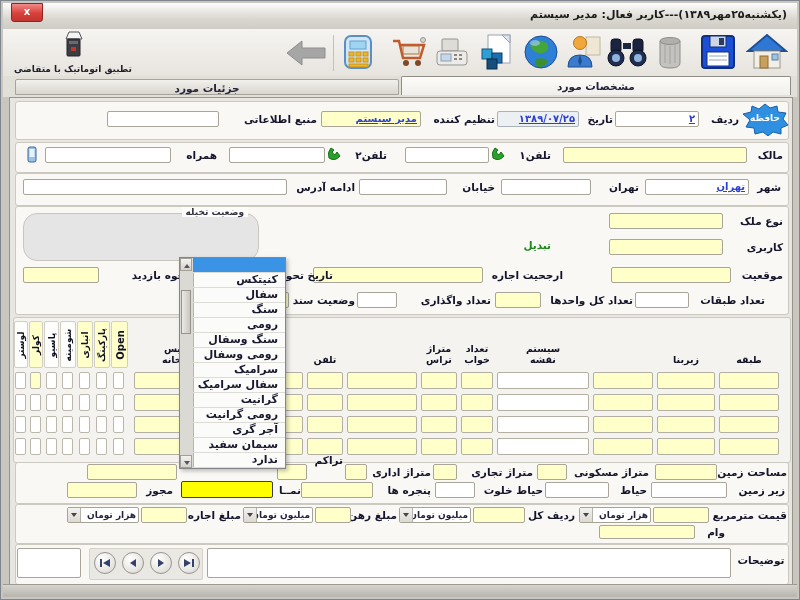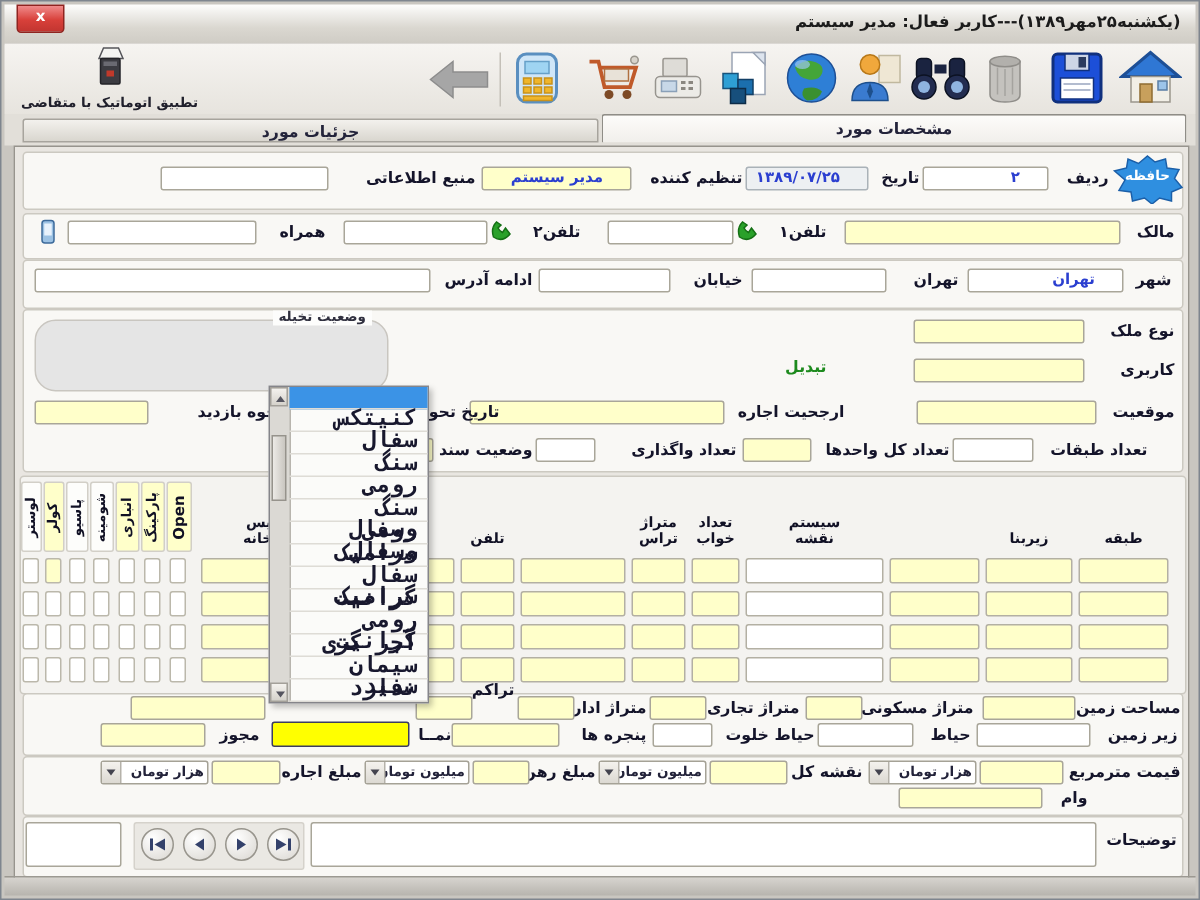--- a/index.html
+++ b/index.html
@@ -12,21 +12,21 @@
   .tbtn{position:absolute;display:flex;flex-direction:column;align-items:center;justify-content:flex-start;}
   .tbtn .cap{font-size:9px;font-weight:bold;color:#20202c;direction:rtl;margin-top:1px;white-space:nowrap;}
   .sep{position:absolute;width:1px;background:#c4c0b8;}
   .tabstrip{position:absolute;left:2px;top:75px;right:2px;height:21px;background:#e2dfd9;}
   .tab{position:absolute;box-sizing:border-box;text-align:center;font-size:10.5px;font-weight:bold;color:#23233a;direction:rtl;}
   .tab.active{background:linear-gradient(#fdfcfa,#f1efeb);border:1px solid #8f8d87;border-bottom:none;height:19px;top:0;line-height:19px;border-radius:2px 2px 0 0;z-index:2;}
   .tab.inactive{background:linear-gradient(#f3f1ed,#d9d6cf);border:1px solid #a7a49d;height:16px;top:3px;line-height:16px;border-radius:2px 2px 0 0;}
   .content{position:absolute;left:8px;top:96px;width:784px;height:490px;background:#e9e6e1;border:1px solid #97948d;box-sizing:border-box;}
   .sec{position:absolute;background:#f9f8f5;border:1px solid #ccc9c1;border-radius:3px;}
   .lbl{position:absolute;font-size:10.5px;font-weight:bold;color:#14142a;direction:rtl;text-align:right;white-space:nowrap;line-height:16px;}
-  .fld{position:absolute;height:16px;background:#fff;border:1px solid #a9a699;border-radius:2px;font-size:10px;color:#2b3fd0;direction:rtl;text-align:right;padding:0 18px;box-sizing:border-box;line-height:14px;font-weight:bold;}
+  .fld{position:absolute;height:16px;background:#fff;border:1px solid #a9a699;border-radius:2px;font-size:10px;color:#2b3fd0;direction:rtl;text-align:right;padding:0 3px;box-sizing:border-box;line-height:14px;font-weight:bold;text-decoration:underline;}
   .y{background:#ffffca;}
   .ro{background:#edf0f2;border-color:#aab2b8;}
   .focus{background:#ffff00;border:1px solid #3c3c60;}
   .grn{color:#1d8a1d;}
   .gbox{position:absolute;background:#e5e5e5;border:1px solid #c9c6c0;border-radius:14px;}
   .gbox .glabel{position:absolute;top:-7px;right:10px;background:#fdfdfc;padding:0 4px;font-size:9px;font-weight:bold;color:#30303f;direction:rtl;}
   .th{position:absolute;top:320px;height:46px;font-size:9.5px;font-weight:bold;color:#101024;white-space:pre-line;text-align:center;direction:rtl;display:flex;align-items:flex-end;justify-content:center;line-height:11px;padding-bottom:2px;box-sizing:border-box;}
   .vcol{position:absolute;top:320px;height:47px;border:1px solid #d2cfc7;border-radius:2px;box-sizing:border-box;}
   .vy{background:#ffffca;}
   .vw{background:#fdfdfb;}
@@ -41,21 +41,21 @@
   .navpanel{position:absolute;background:#eae8e3;border:1px solid #d5d2cb;border-radius:2px;}
   .nbtn{position:absolute;width:22px;height:22px;border-radius:50%;background:radial-gradient(circle at 35% 30%,#ffffff,#d9d6d0);border:1px solid #98958d;box-sizing:border-box;display:flex;align-items:center;justify-content:center;}
   .dropdown{position:absolute;left:178px;top:256px;width:107px;height:212px;background:#fbfbf9;border:1px solid #85858a;box-shadow:2px 2px 4px rgba(0,0,0,.25);z-index:50;box-sizing:border-box;}
   .dd-scroll{position:absolute;left:0;top:0;bottom:0;width:13px;background:#dbd9d4;border-right:1px solid #b8b5ae;}
   .dd-up,.dd-down{position:absolute;left:0;width:12px;height:13px;background:linear-gradient(#f4f2ee,#d5d2cb);border:1px solid #a3a099;box-sizing:border-box;}
   .dd-up{top:0;} .dd-down{bottom:0;}
   .dd-up:after{content:"";position:absolute;left:3px;top:5px;border-left:3px solid transparent;border-right:3px solid transparent;border-bottom:4px solid #55555f;}
   .dd-down:after{content:"";position:absolute;left:3px;top:5px;border-left:3px solid transparent;border-right:3px solid transparent;border-top:4px solid #55555f;}
   .dd-thumb{position:absolute;left:1px;top:32px;width:10px;height:44px;background:linear-gradient(90deg,#eceae6,#c9c6c0);border:1px solid #96938c;box-sizing:border-box;}
   .dd-list{position:absolute;left:13px;right:0;top:0;bottom:0;}
-  .dd-item{height:14px;line-height:14px;border-bottom:1px solid #dedcd6;font-size:15px;font-weight:bold;color:#18182e;direction:rtl;padding-left:4px;padding-right:7px;font-family:Liberation Mono, monospace;}
+  .dd-item{height:14px;line-height:14px;border-bottom:1px solid #dedcd6;font-size:11px;font-weight:bold;color:#18182e;direction:rtl;padding-left:4px;padding-right:7px;}
   .dd-item.sel{background:#3b93e6;}
   .bottomband{position:absolute;left:2px;bottom:2px;right:2px;height:12px;background:linear-gradient(#d7d4cf,#b7b4ae);border-top:1px solid #9c9992;}
 </style>
 </head>
 <body>
 
 <div class="win">
 
   <div class="titlebar">
     <div class="closebtn">x</div>
@@ -394,21 +394,21 @@
   <div class="lbl" style="left:138px;top:481px;width:34px;">مجوز</div>
   <div class="fld y" style="left:66px;top:481px;width:70px;"></div>
 
   <div class="sec" style="left:14px;top:503px;width:772px;height:38px;"></div>
   <div class="lbl" style="left:710px;top:506px;width:76px;">قیمت مترمربع</div>
   <div class="fld y" style="left:652px;top:506px;width:56px;"></div>
   <div class="combo" style="left:578px;top:506px;width:72px;">
       <span class="ctext">هزار تومان</span>
       <span class="arr"></span>
     </div>
-  <div class="lbl" style="left:526px;top:506px;width:48px;">نقشه کل</div>
+  <div class="lbl" style="left:526px;top:506px;width:48px;">ردیف کل</div>
   <div class="fld y" style="left:472px;top:506px;width:52px;"></div>
   <div class="combo" style="left:398px;top:506px;width:72px;">
       <span class="ctext">میلیون تومان</span>
       <span class="arr"></span>
     </div>
   <div class="lbl" style="left:352px;top:506px;width:44px;">مبلغ رهن</div>
   <div class="fld y" style="left:314px;top:506px;width:36px;"></div>
   <div class="combo" style="left:242px;top:506px;width:70px;">
       <span class="ctext">میلیون تومان</span>
       <span class="arr"></span>

